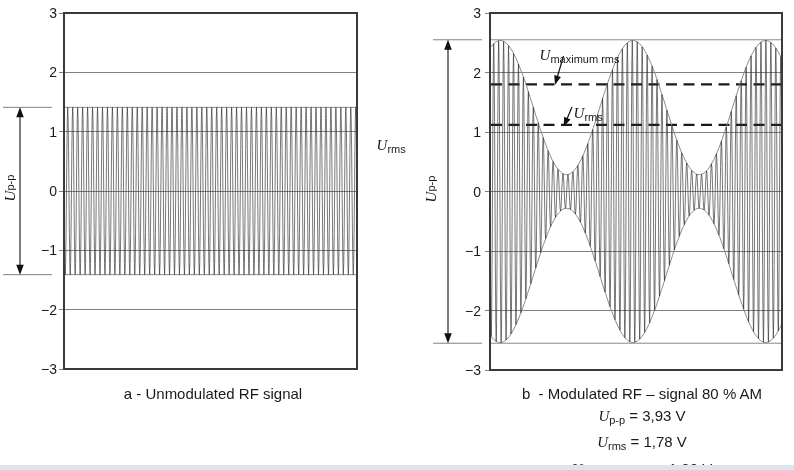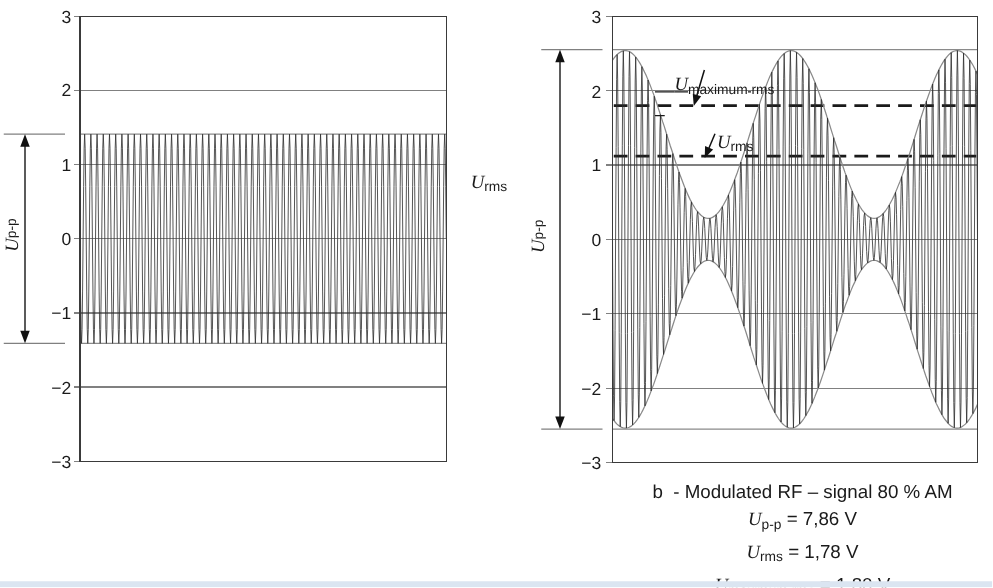--- a/index.html
+++ b/index.html
@@ -88,31 +88,32 @@
   </div>
   <div class="vlabel" style="left:408px;top:178px;">
     <span class="usym">U</span>
       <sub>p-p</sub>
   </div>
 
   <div class="ann" style="left:361px;top:121px;">
     <span class="usym">U</span><sub>rms</sub>
   </div>
 
-  <div class="ann" style="left:524px;top:43px;text-decoration:underline;">
+  <div class="ann" style="left:524px;top:31px;">
     <span class="usym">U</span><sub>maximum rms</sub>
   </div>
   <div class="ann" style="left:558px;top:89px;">
     <span class="usym">U</span><sub>rms</sub>
   </div>
 
   <div class="caption" style="left:58px;top:383px;">
+    <div class="capline">a - Unmodulated RF signal</div>
   </div>
 
   <div class="caption" style="left:487px;top:383px;">
     <div class="capline">b  - Modulated RF – signal 80 % AM</div>
-    <div class="capline"><span class="usym">U</span><sub>p-p</sub><span> = 7,86 V</span></div>
+    <div class="capline"><span class="usym">U</span><sub>p-p</sub><span> = 3,93 V</span></div>
     <div class="capline"><span class="usym">U</span><sub>rms</sub><span> = 1,78 V</span></div>
     <div class="capline"><span class="usym">U</span><sub>maximum rms</sub><span> = 1,80 V</span></div>
   </div>
 
   <div class="bottombar" id="bottombar" style="background: rgb(219, 229, 241);"></div>
 </div>
 
 </body></html>

